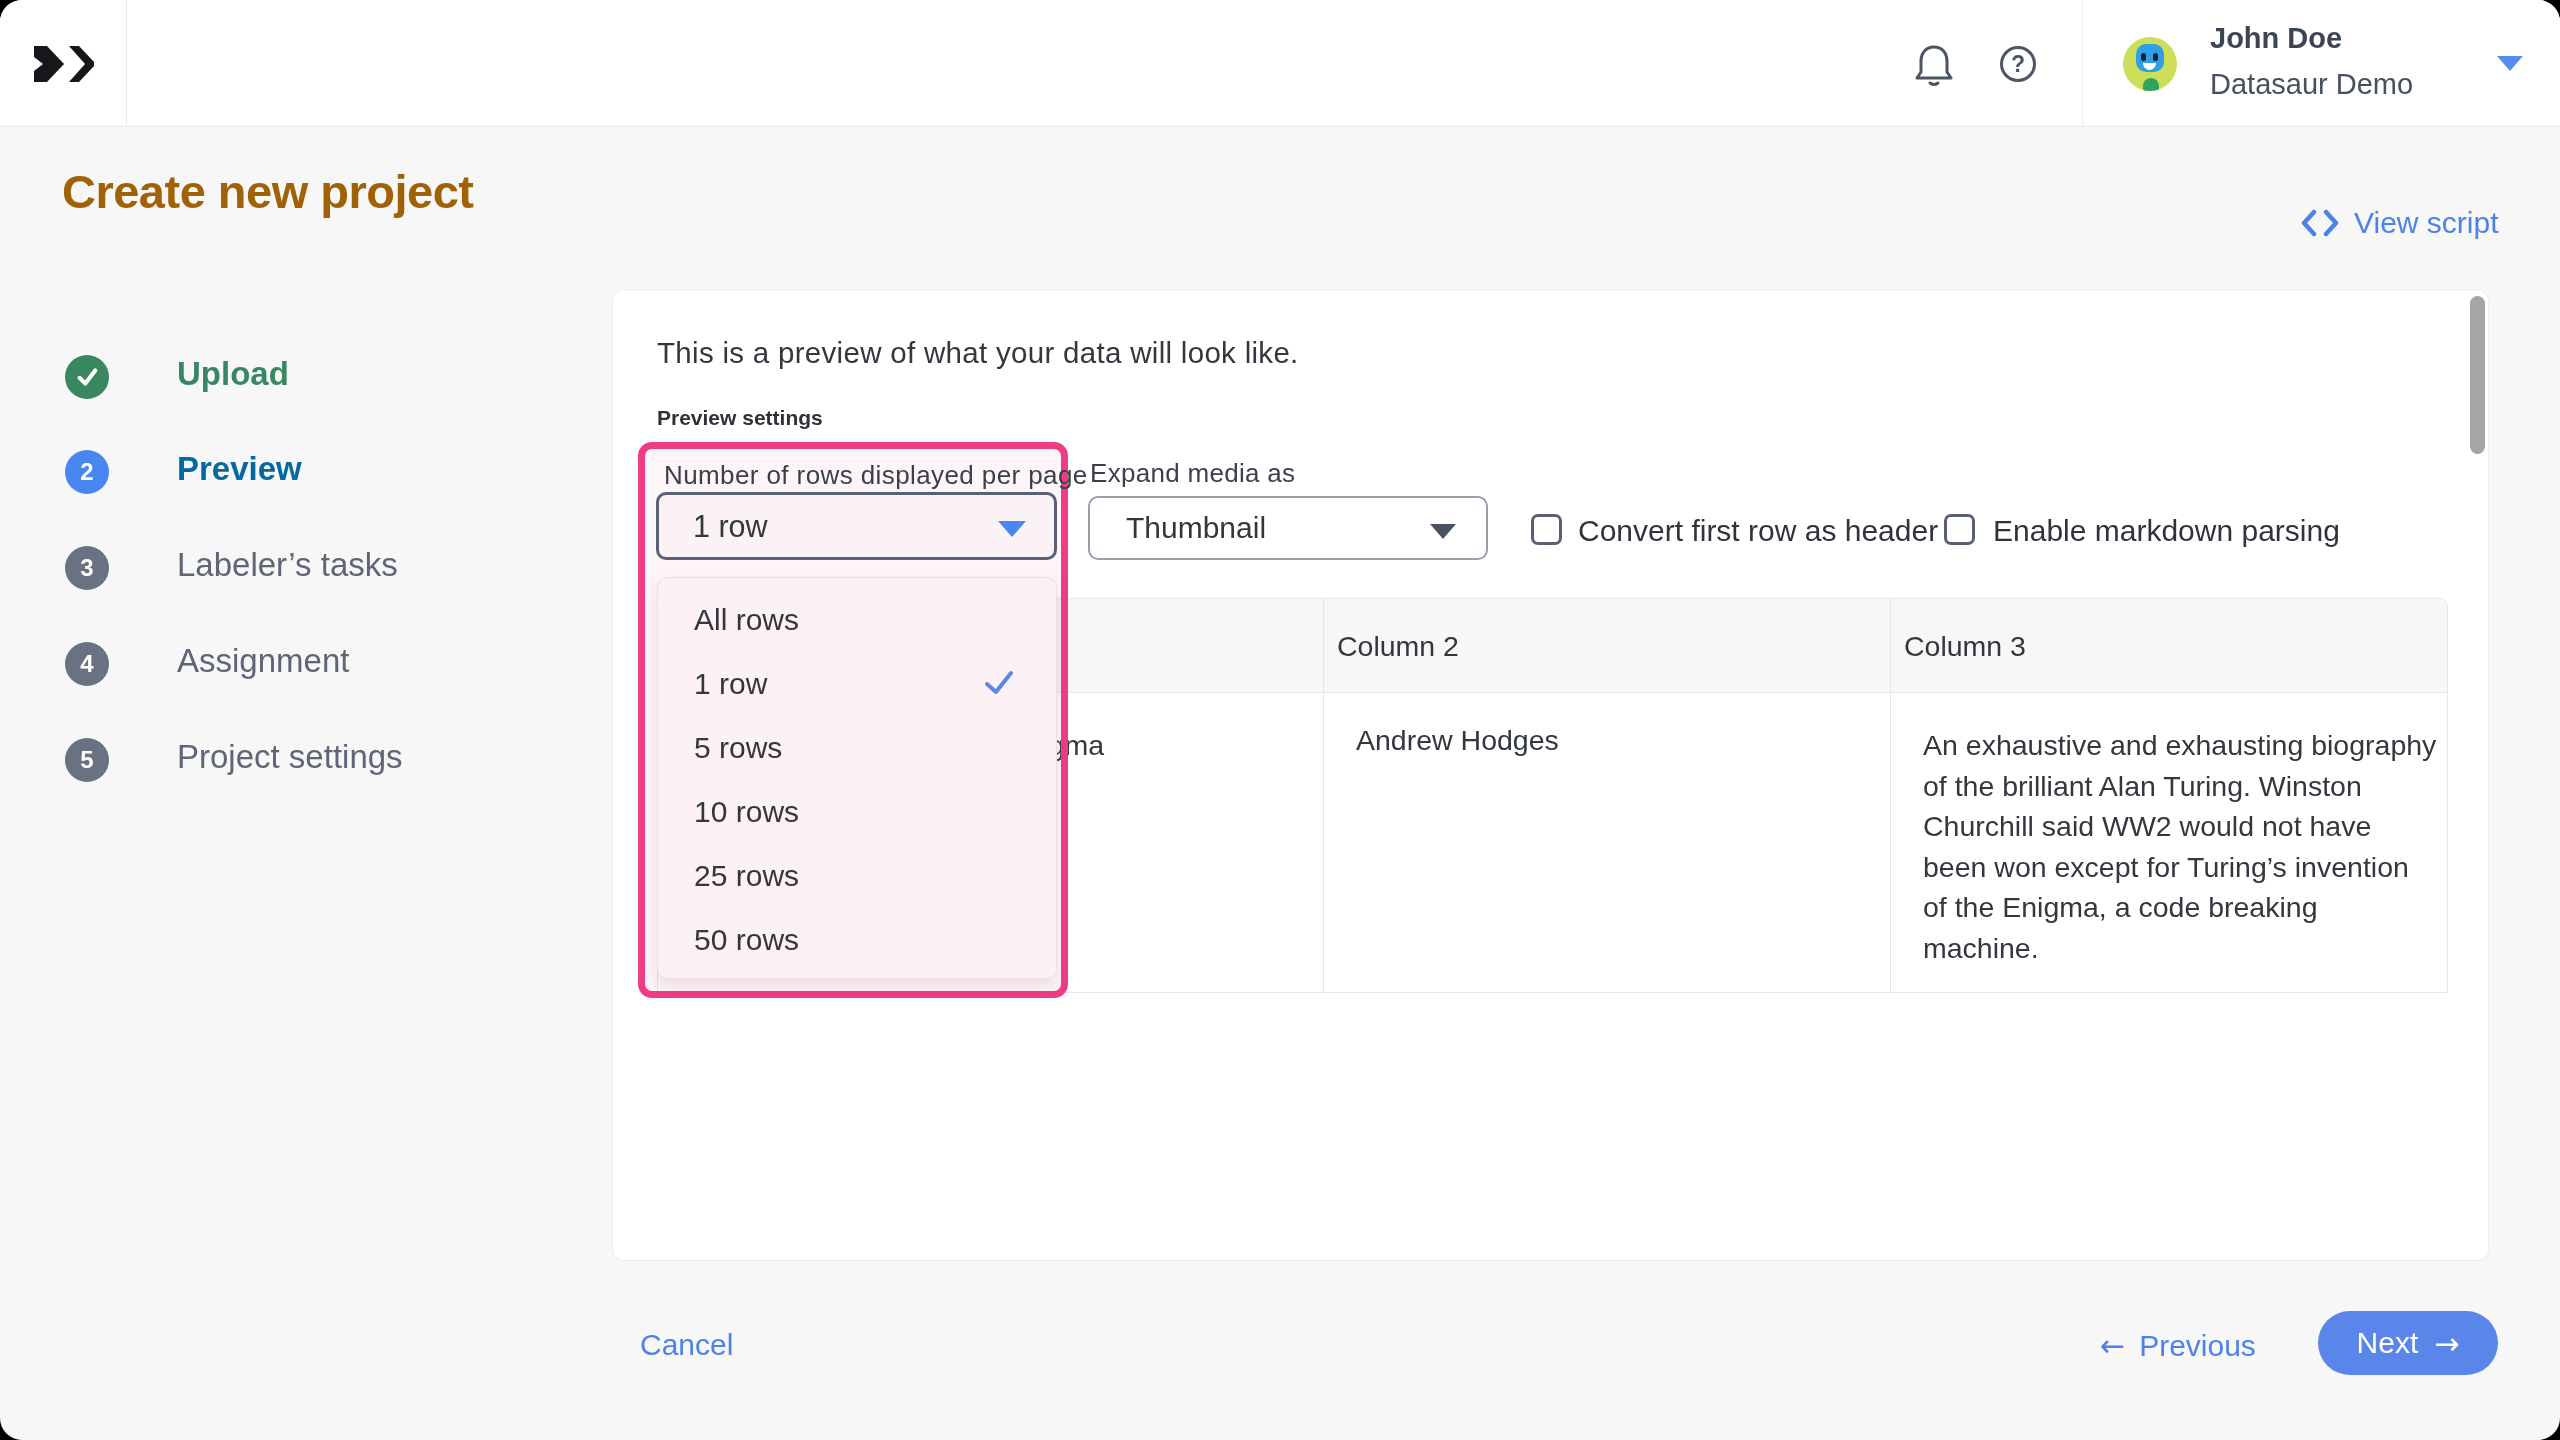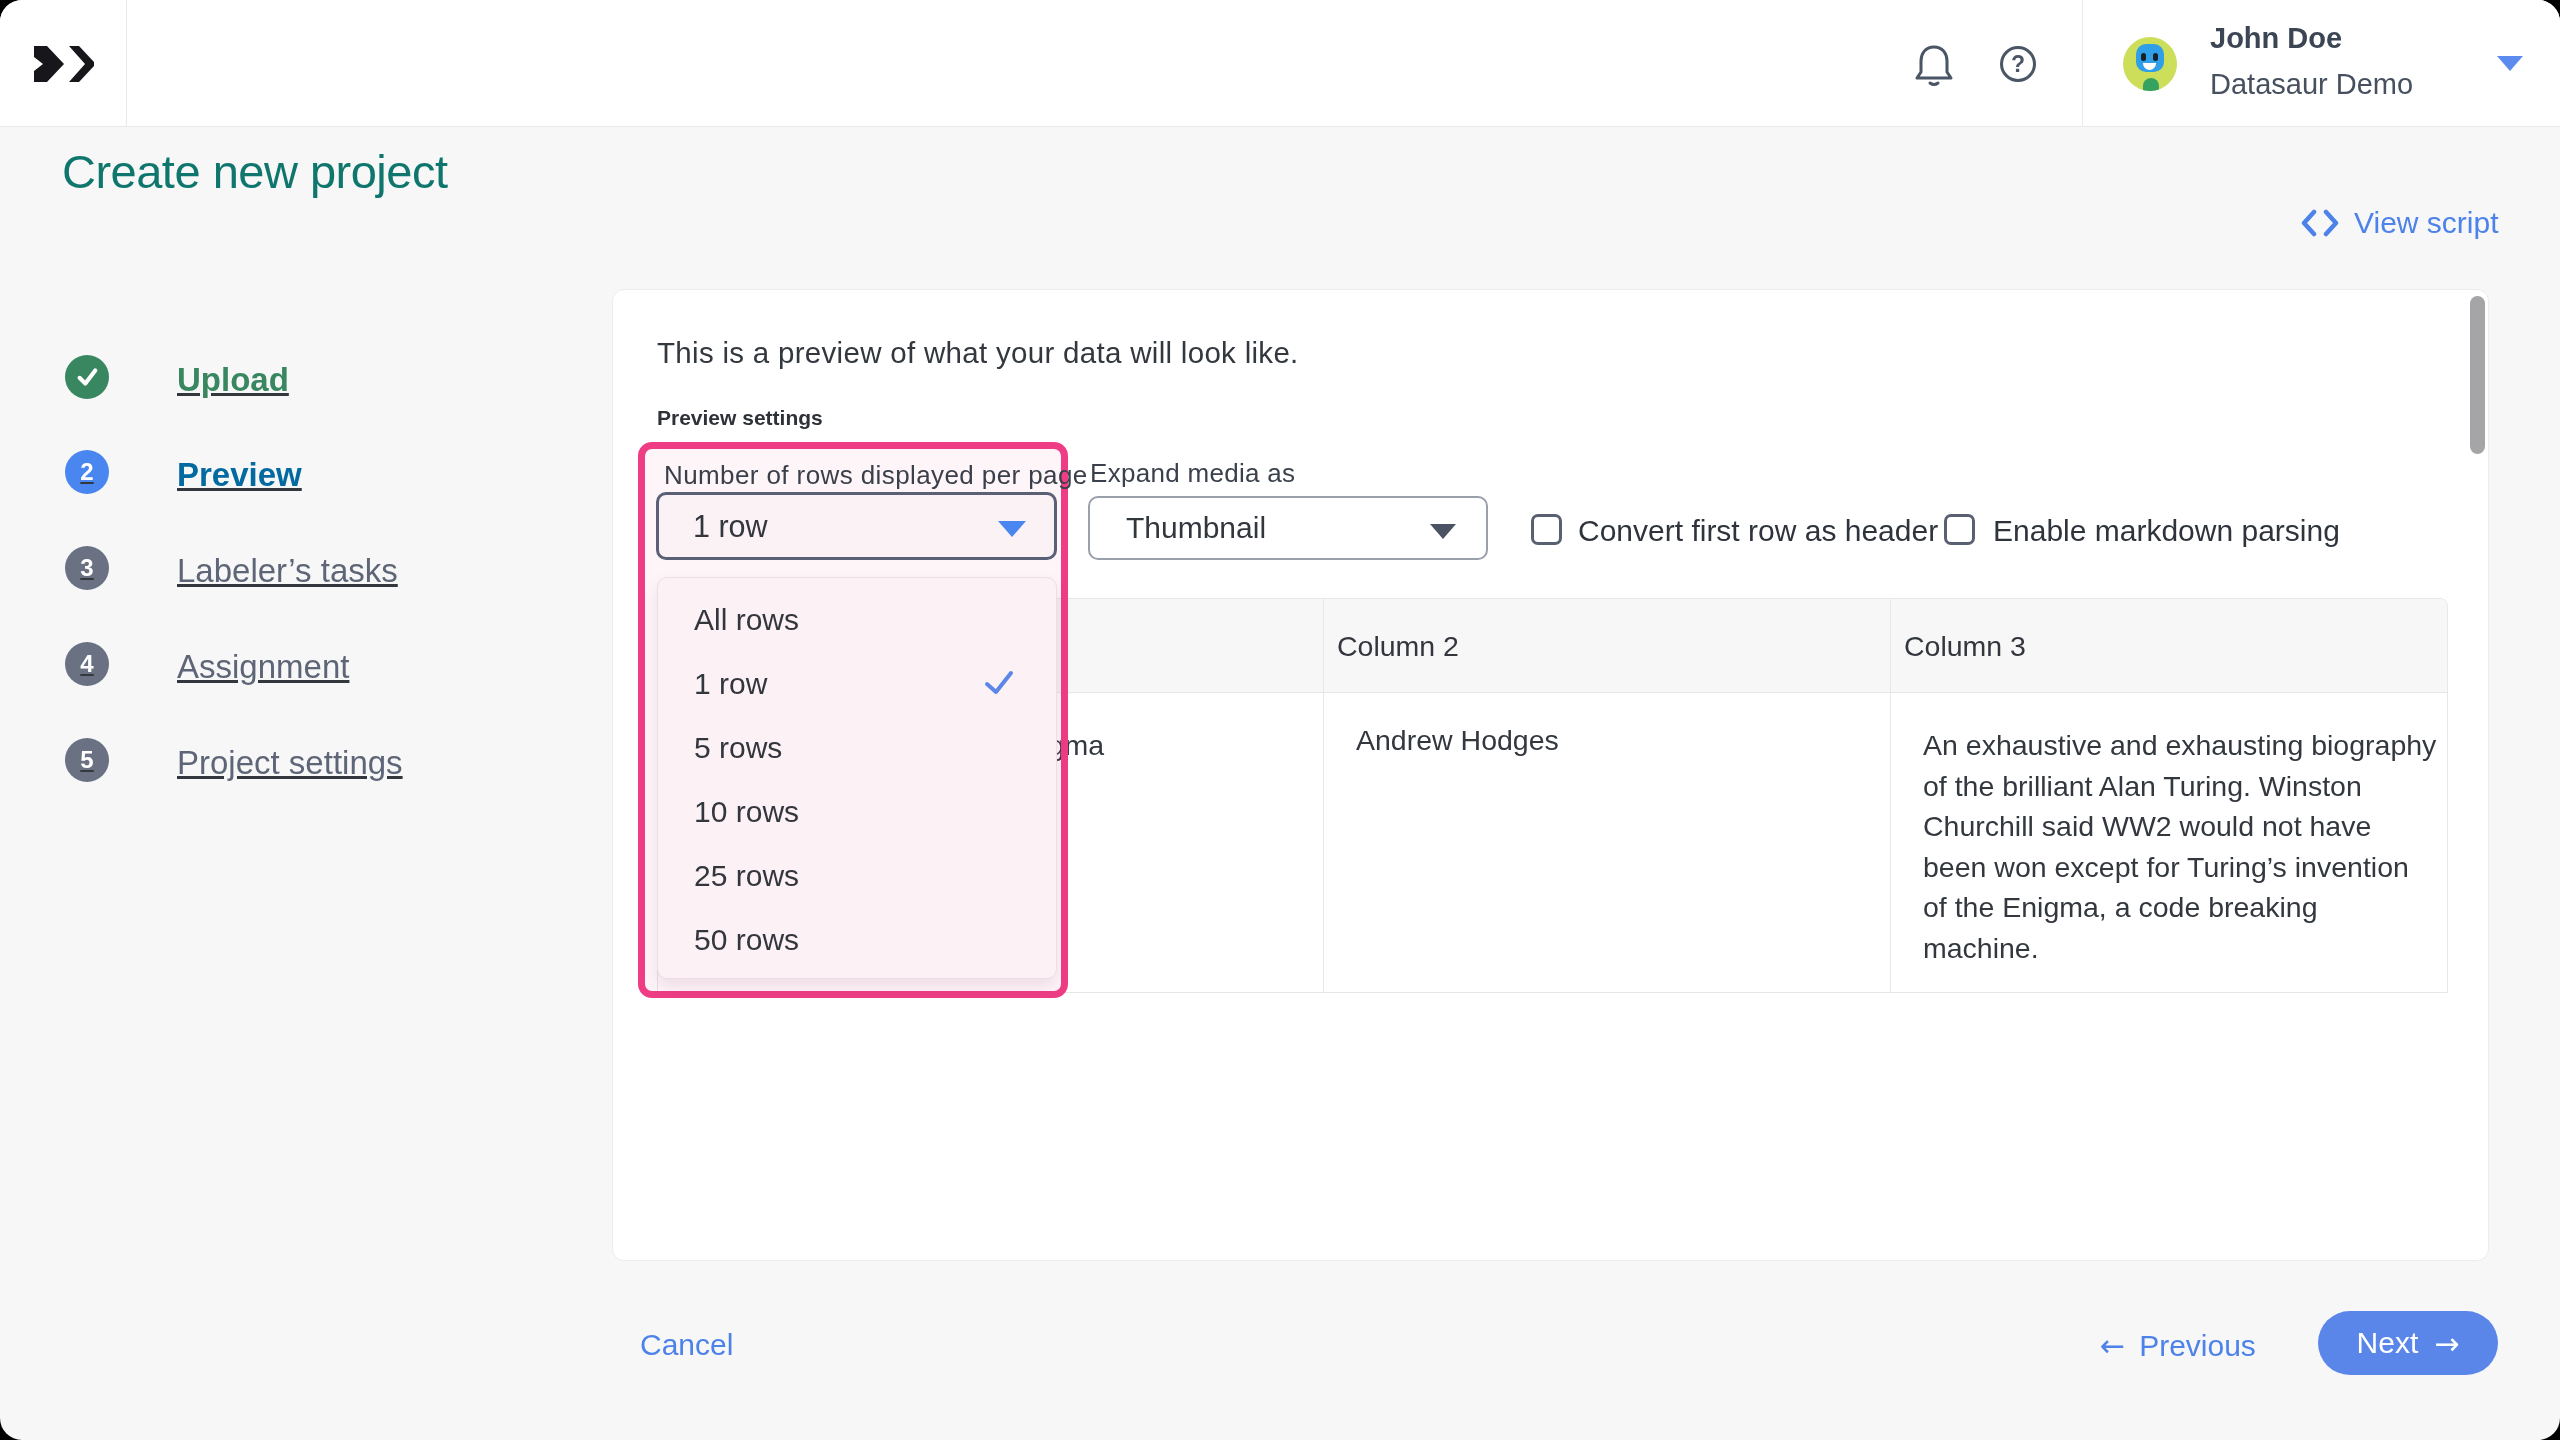--- a/index.html
+++ b/index.html
@@ -19,24 +19,24 @@
   .avatar{position:absolute;left:2123px;top:37px;width:54px;height:54px;border-radius:50%;background:#cddf5a;overflow:hidden;}
   .avatar .head{position:absolute;left:13px;top:7px;width:28px;height:28px;background:#2f9fe8;border-radius:10px;}
   .avatar .eye{position:absolute;top:9px;width:5px;height:8px;background:#17202b;border-radius:3px;}
   .avatar .eye.l{left:5px}.avatar .eye.r{left:17px}
   .avatar .mouth{position:absolute;left:7px;top:19px;width:13px;height:7px;background:#fff;border-radius:0 0 8px 8px;}
   .avatar .body{position:absolute;left:20px;bottom:0;width:16px;height:13px;background:#33a35f;border-radius:8px 8px 0 0;}
   .user-name{position:absolute;left:2210px;top:22px;font-size:29px;font-weight:bold;color:#3b4554;}
   .user-ws{position:absolute;left:2210px;top:68px;font-size:29px;color:#47505f;}
   .caret-down{position:absolute;left:2497px;top:56px;width:0;height:0;border-left:13px solid transparent;border-right:13px solid transparent;border-top:15px solid #5b8bef;}
   
-  .page-title{position:absolute;left:62px;top:144px;font-size:47px;font-weight:normal;letter-spacing:-0.5px;color:#0f766e;}
+  .page-title{position:absolute;left:62px;top:164px;font-size:47px;font-weight:bold;letter-spacing:-0.5px;color:#a16207;}
   .view-script{position:absolute;left:2300px;top:206px;display:flex;align-items:center;gap:14px;color:#4d82e8;font-size:30px;cursor:pointer;}
   
-  .step{position:absolute;left:65px;width:460px;height:44px;display:flex;align-items:flex-end;text-decoration:underline;}
+  .step{position:absolute;left:65px;width:460px;height:44px;display:flex;align-items:flex-start;}
   .step .bubble{width:44px;height:44px;border-radius:50%;display:flex;align-items:center;justify-content:center;color:#fff;font-size:24px;font-weight:bold;flex:0 0 44px;}
   .step .lbl{margin-left:68px;font-size:33px;}
   .step.s-completed .bubble{background:#398760;}
   .step.s-completed .lbl{color:#398760;font-weight:bold;}
   .step.s-active .bubble{background:#4a86f0;}
   .step.s-active .lbl{color:#0369a1;font-weight:bold;}
   .step.s-upcoming .bubble{background:#6a7183;}
   .step.s-upcoming .lbl{color:#5d6576;}
   
   .card{position:absolute;left:612px;top:289px;width:1877px;height:972px;background:#fff;border:1px solid #ececee;border-radius:12px;}

